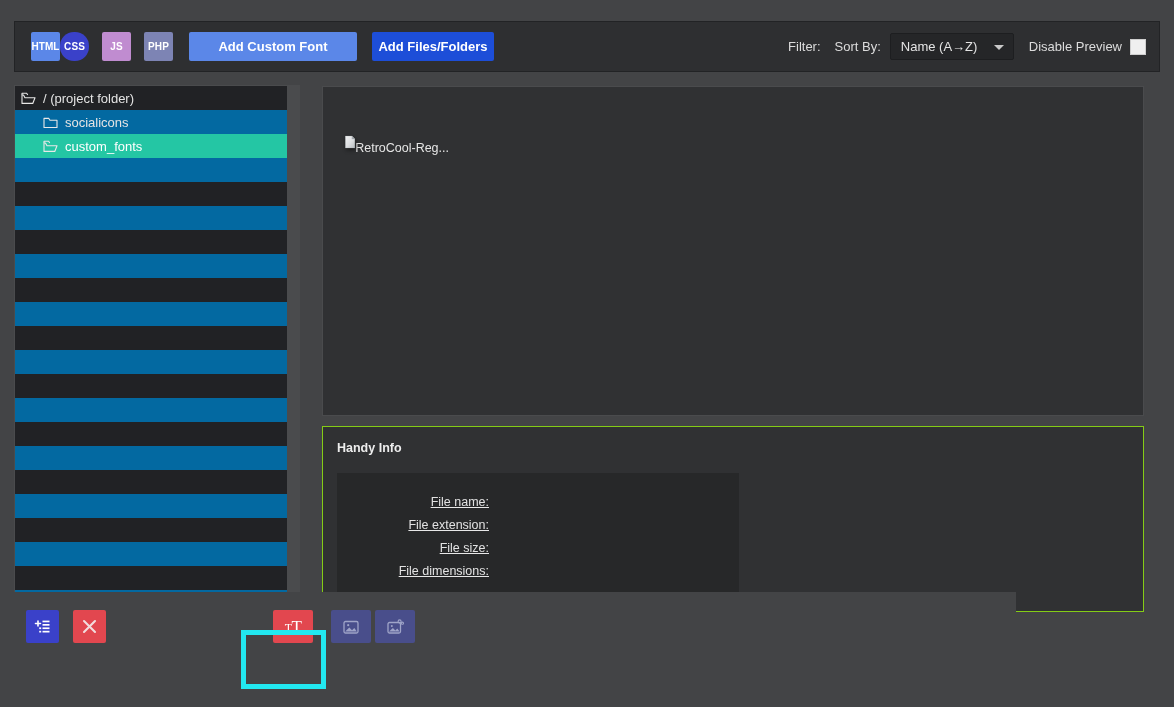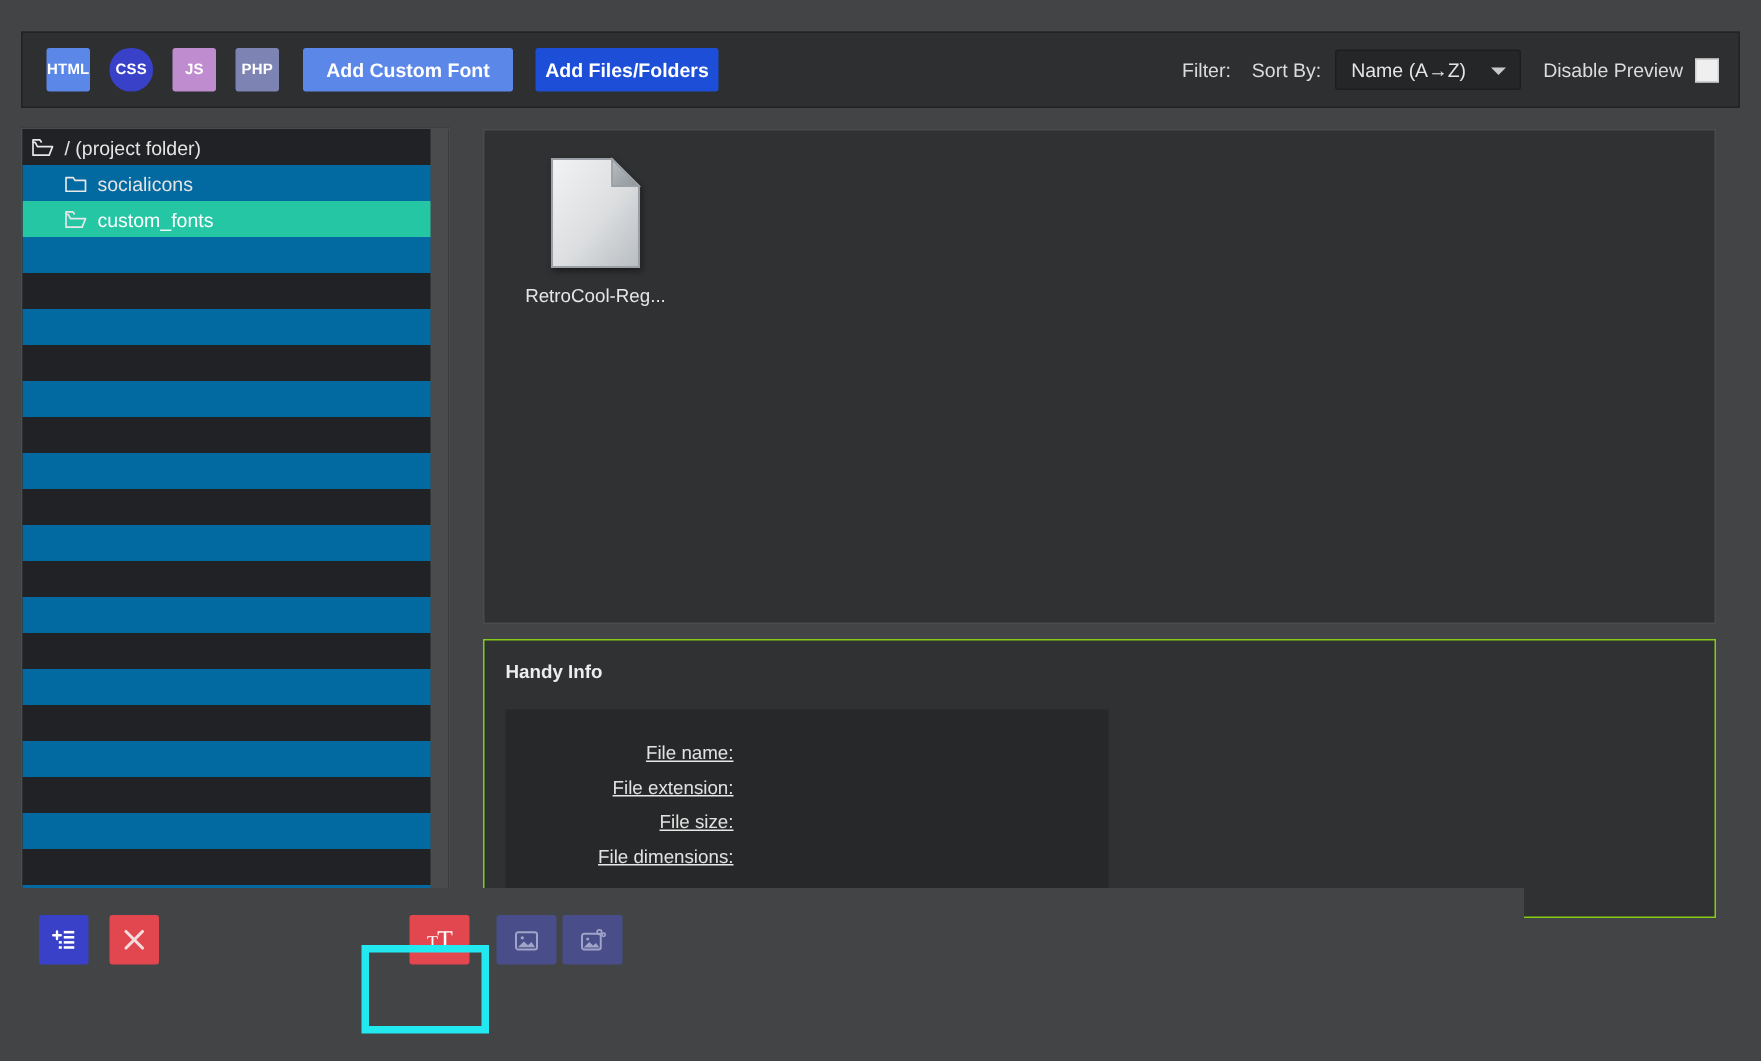--- a/index.html
+++ b/index.html
@@ -47,41 +47,41 @@
     font-size: 10px;
     font-weight: bold;
     letter-spacing: 0.1px;
     cursor: pointer;
     display: flex;
     align-items: center;
     justify-content: center;
     flex: none;
   }
   .tag-html { margin-left: 16px; background: #5b87e8; }
-  .tag-css  { margin-left: 13px; background: #3a41c9; border-radius: 14px; }
+  .tag-css  { background: #3a41c9; border-radius: 14px; }
   .tag-js   { margin-left: 13px; background: #c08cd0; }
   .tag-php  { margin-left: 13px; background: #7d84b4; }
 
   .wide-btn {
     height: 29px;
     border: none;
     border-radius: 2px;
     color: #ffffff;
     font-family: "Liberation Sans", sans-serif;
     font-size: 13px;
     font-weight: bold;
     cursor: pointer;
     display: flex;
     align-items: center;
     justify-content: center;
     flex: none;
   }
   .btn-addfont {
     margin-left: 16px;
-    width: 140px;
+    width: 168px;
     background: #5b87e8;
   }
   .btn-addfiles {
     margin-left: 15px;
     width: 122px;
     background: #1d4ed8;
   }
 
   .toolbar-right {
     margin-left: auto;
@@ -202,21 +202,21 @@
   }
 
   .file-grid {
     padding: 14px 0 0 22px;
     display: flex;
     flex-wrap: wrap;
   }
   .file-item {
     width: 104px;
     display: flex;
-    flex-direction: column;
+    flex-direction: row;
     align-items: center;
     cursor: pointer;
     padding-top: 4px;
   }
   .doc-icon {
     width: 62px;
     height: 74px;
     position: relative;
     filter: drop-shadow(1px 2px 2px rgba(0,0,0,0.45));
   }

